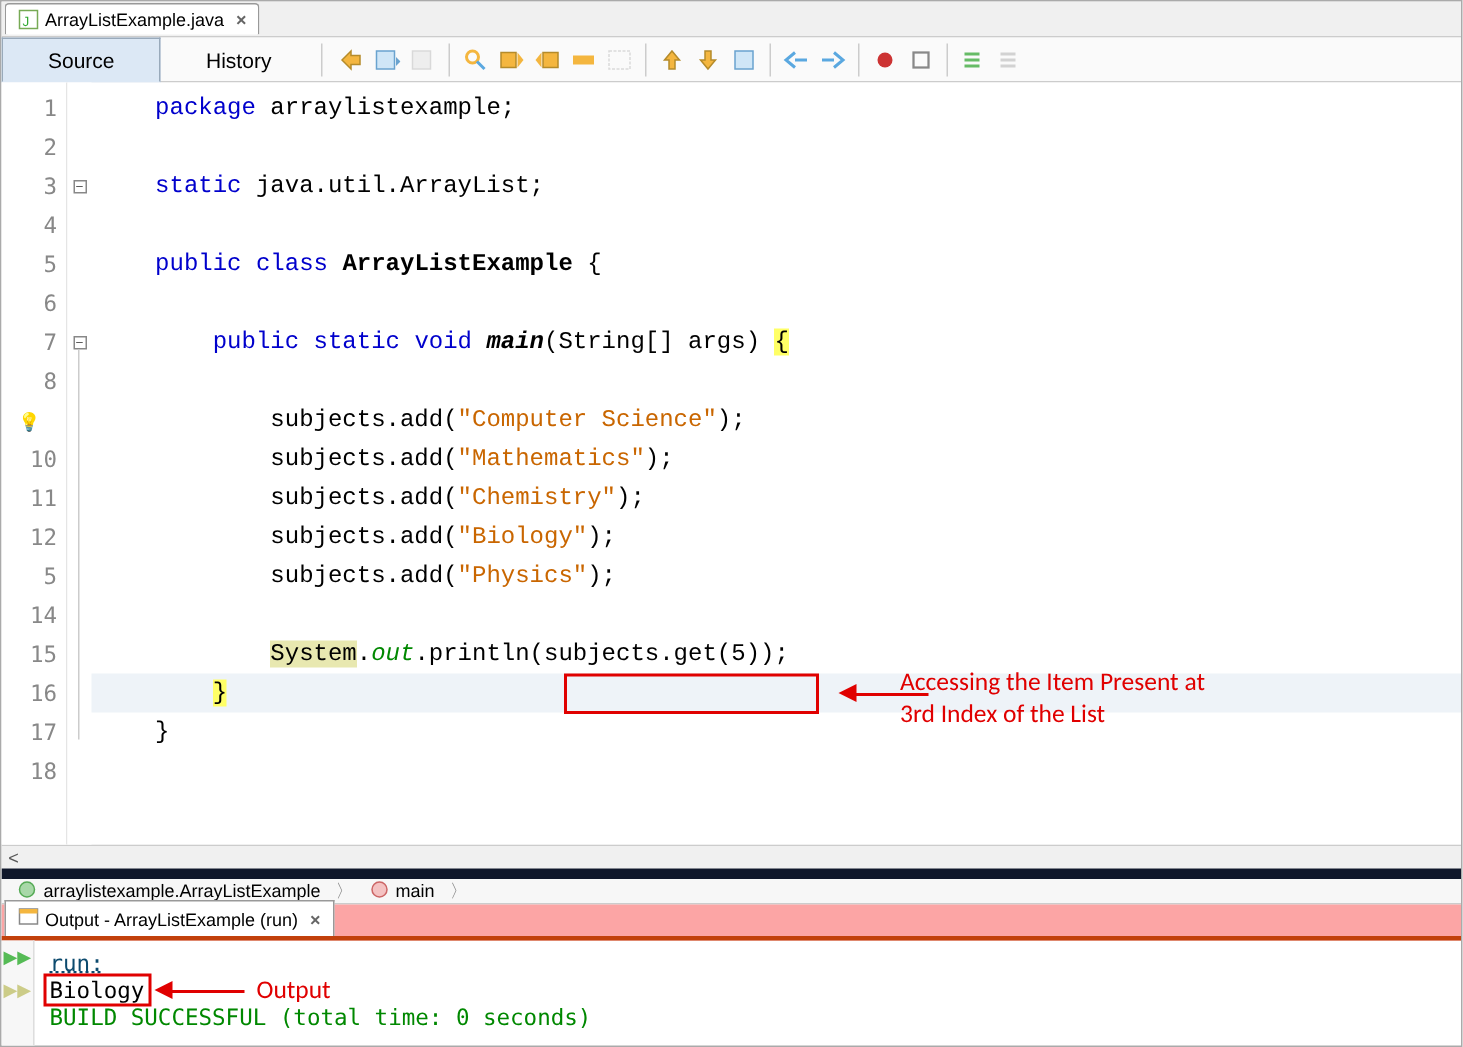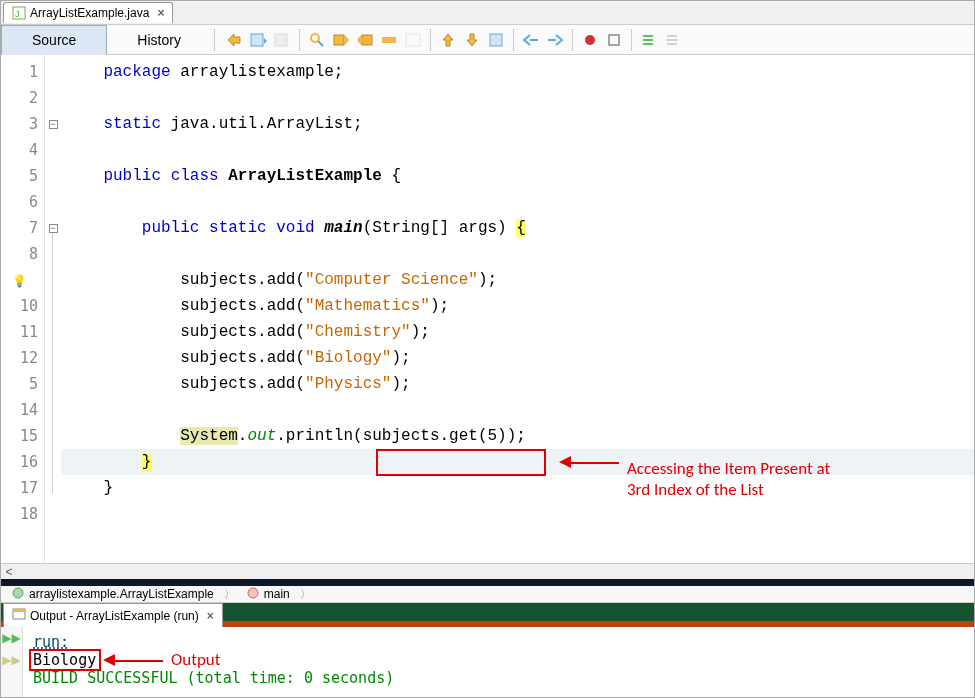--- a/index.html
+++ b/index.html
@@ -33,21 +33,21 @@
   .hl-line17 { background: #eef3f8; }
   .annotation { position: absolute; color: #e00000; font-family: Calibri, sans-serif; font-size: 17px; }
   .red-box { border: 2px solid #e00000; position: absolute; }
   .arrow-line { position: absolute; height: 2px; background: #e00000; }
   .arrow-head { position: absolute; width: 0; height: 0; border-top: 6px solid transparent; border-bottom: 6px solid transparent; border-right: 12px solid #e00000; }
   .hscroll { height: 16px; border-top: 1px solid #ccc; background: #f0f0f0; display: flex; align-items: center; }
   .hscroll .sbtn { width: 16px; text-align: center; color: #555; }
   .breadcrumb { display: flex; align-items: center; height: 24px; border-top: 7px solid #0f172a; border-bottom: 1px solid #ccc; background: #f7f7f7; padding-left: 4px; gap: 4px; }
   .bc-item { display: flex; align-items: center; gap: 4px; padding: 2px 6px; }
   .bc-chev { color: #888; }
-  .output-tab-bar { display: flex; align-items: flex-start; height: 24px; border-bottom: 6px solid #c2410c; background: #14532d; }
+  .output-tab-bar { display: flex; align-items: flex-end; height: 24px; border-bottom: 3px solid #c2410c; background: #fca5a5; }
   .output-tab { display: flex; align-items: center; gap: 4px; padding: 3px 8px; background: #fff; border: 1px solid #999; border-bottom: none; margin-left: 2px; }
   .output-area { display: flex; height: 72px; }
   .output-gutter { width: 22px; background: #f7f7f7; border-right: 1px solid #ddd; display: flex; flex-direction: column; align-items: center; padding-top: 4px; gap: 8px; }
   .run-arrow { color: #5b5; font-size: 12px; }
   .output-text { font-family: Consolas, monospace; font-size: 15px; padding: 6px 10px; position: relative; flex: 1; }
   .out-run { color: #0c4a6e; text-decoration: underline dotted; }
   .out-green { color: #008800; }
   .tiny-icon { display:inline-block; }
   .gutter .bulb { color:#d4a017; font-size:12px; }
 </style>
@@ -234,21 +234,21 @@
     <div class="code-line"><span>            subjects.add(</span><span class="str">"Biology"</span><span>);</span></div>
     <div class="code-line"><span>            subjects.add(</span><span class="str">"Physics"</span><span>);</span></div>
     <div class="code-line"></div>
     <div class="code-line">            <span class="hl-olive">System</span>.<span class="fld">out</span><span>.println</span><span>(subjects.get(5)</span><span>);</span></div>
     <div class="code-line hl-line17">        <span class="hl-yellow">}</span></div>
     <div class="code-line"><span>    }</span></div>
 
     <div class="red-box" style="left:315px; top:394px; width:170px; height:27px;"></div>
     <div class="arrow-line" style="left:508px; top:407px; width:50px;"></div>
     <div class="arrow-head" style="left:498px; top:401px;"></div>
-    <div class="annotation" style="left:566px; top:389px;margin-top:14px;">
+    <div class="annotation" style="left:539px; top:389px;">
       <div>Accessing the Item Present at</div>
       <div>3rd Index of the List</div>
     </div>
   </div>
 </div>
 
 <div class="hscroll">
   <span class="sbtn">&lt;</span>
 </div>
 

